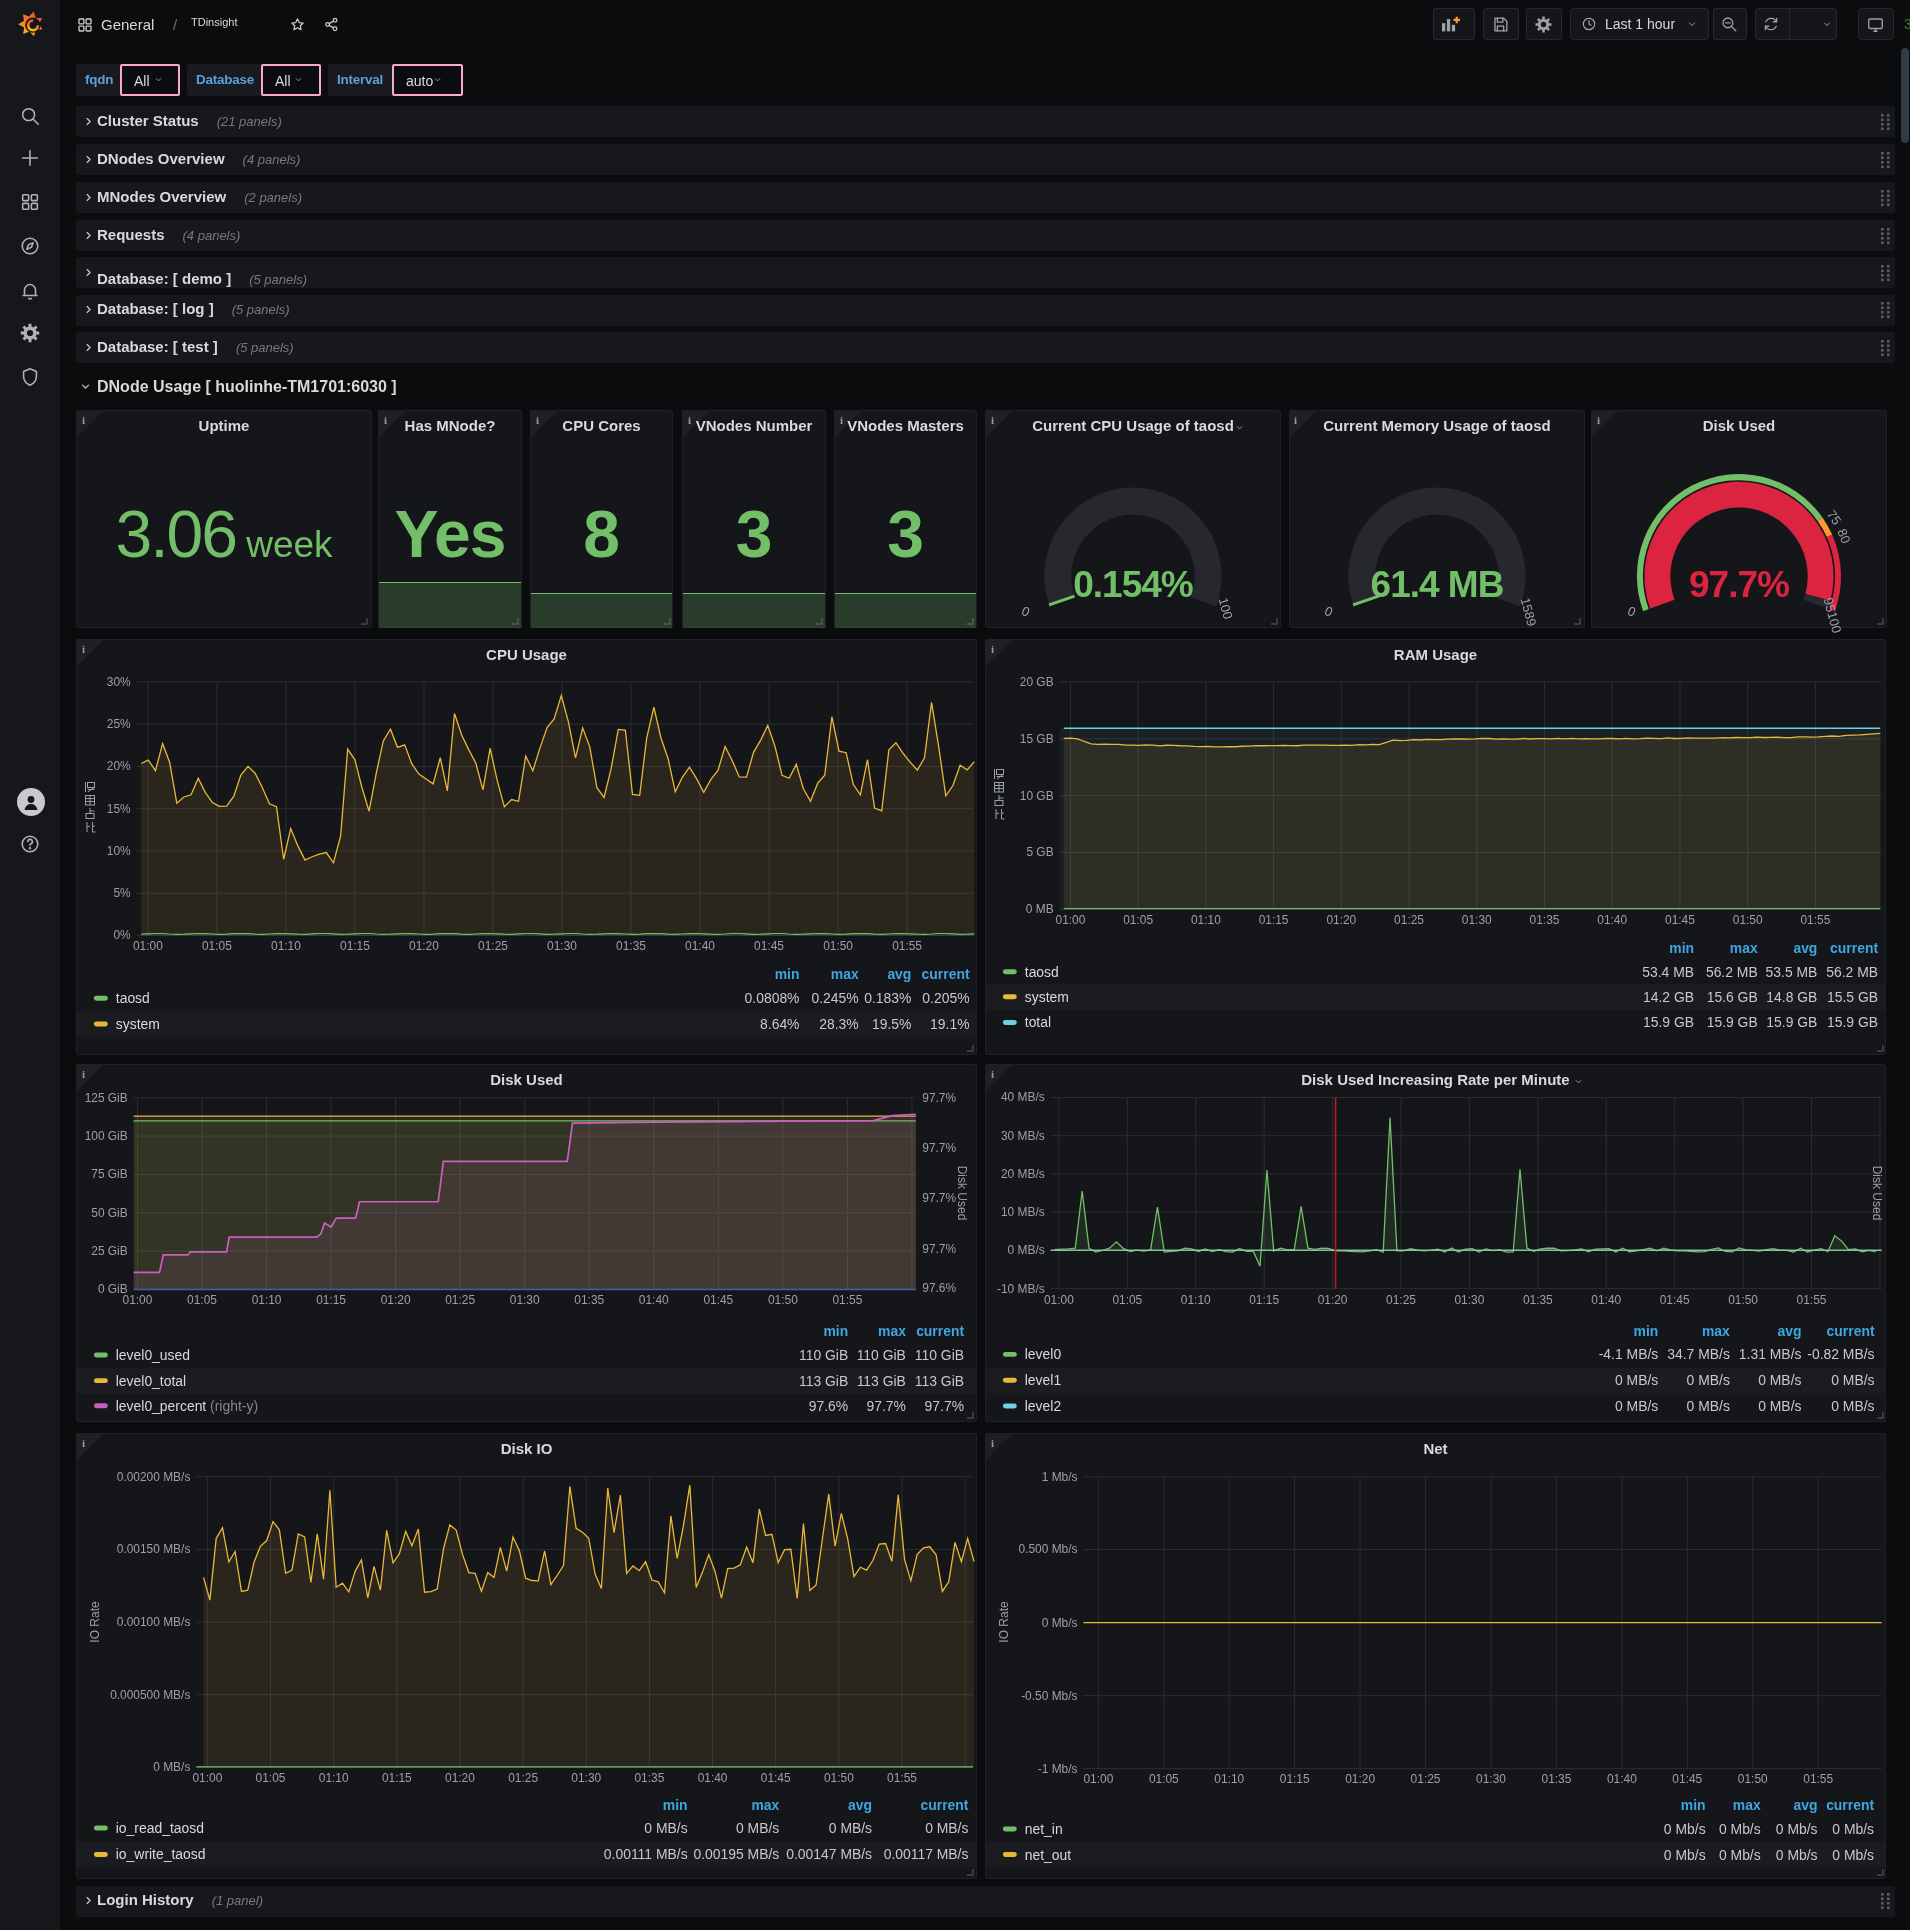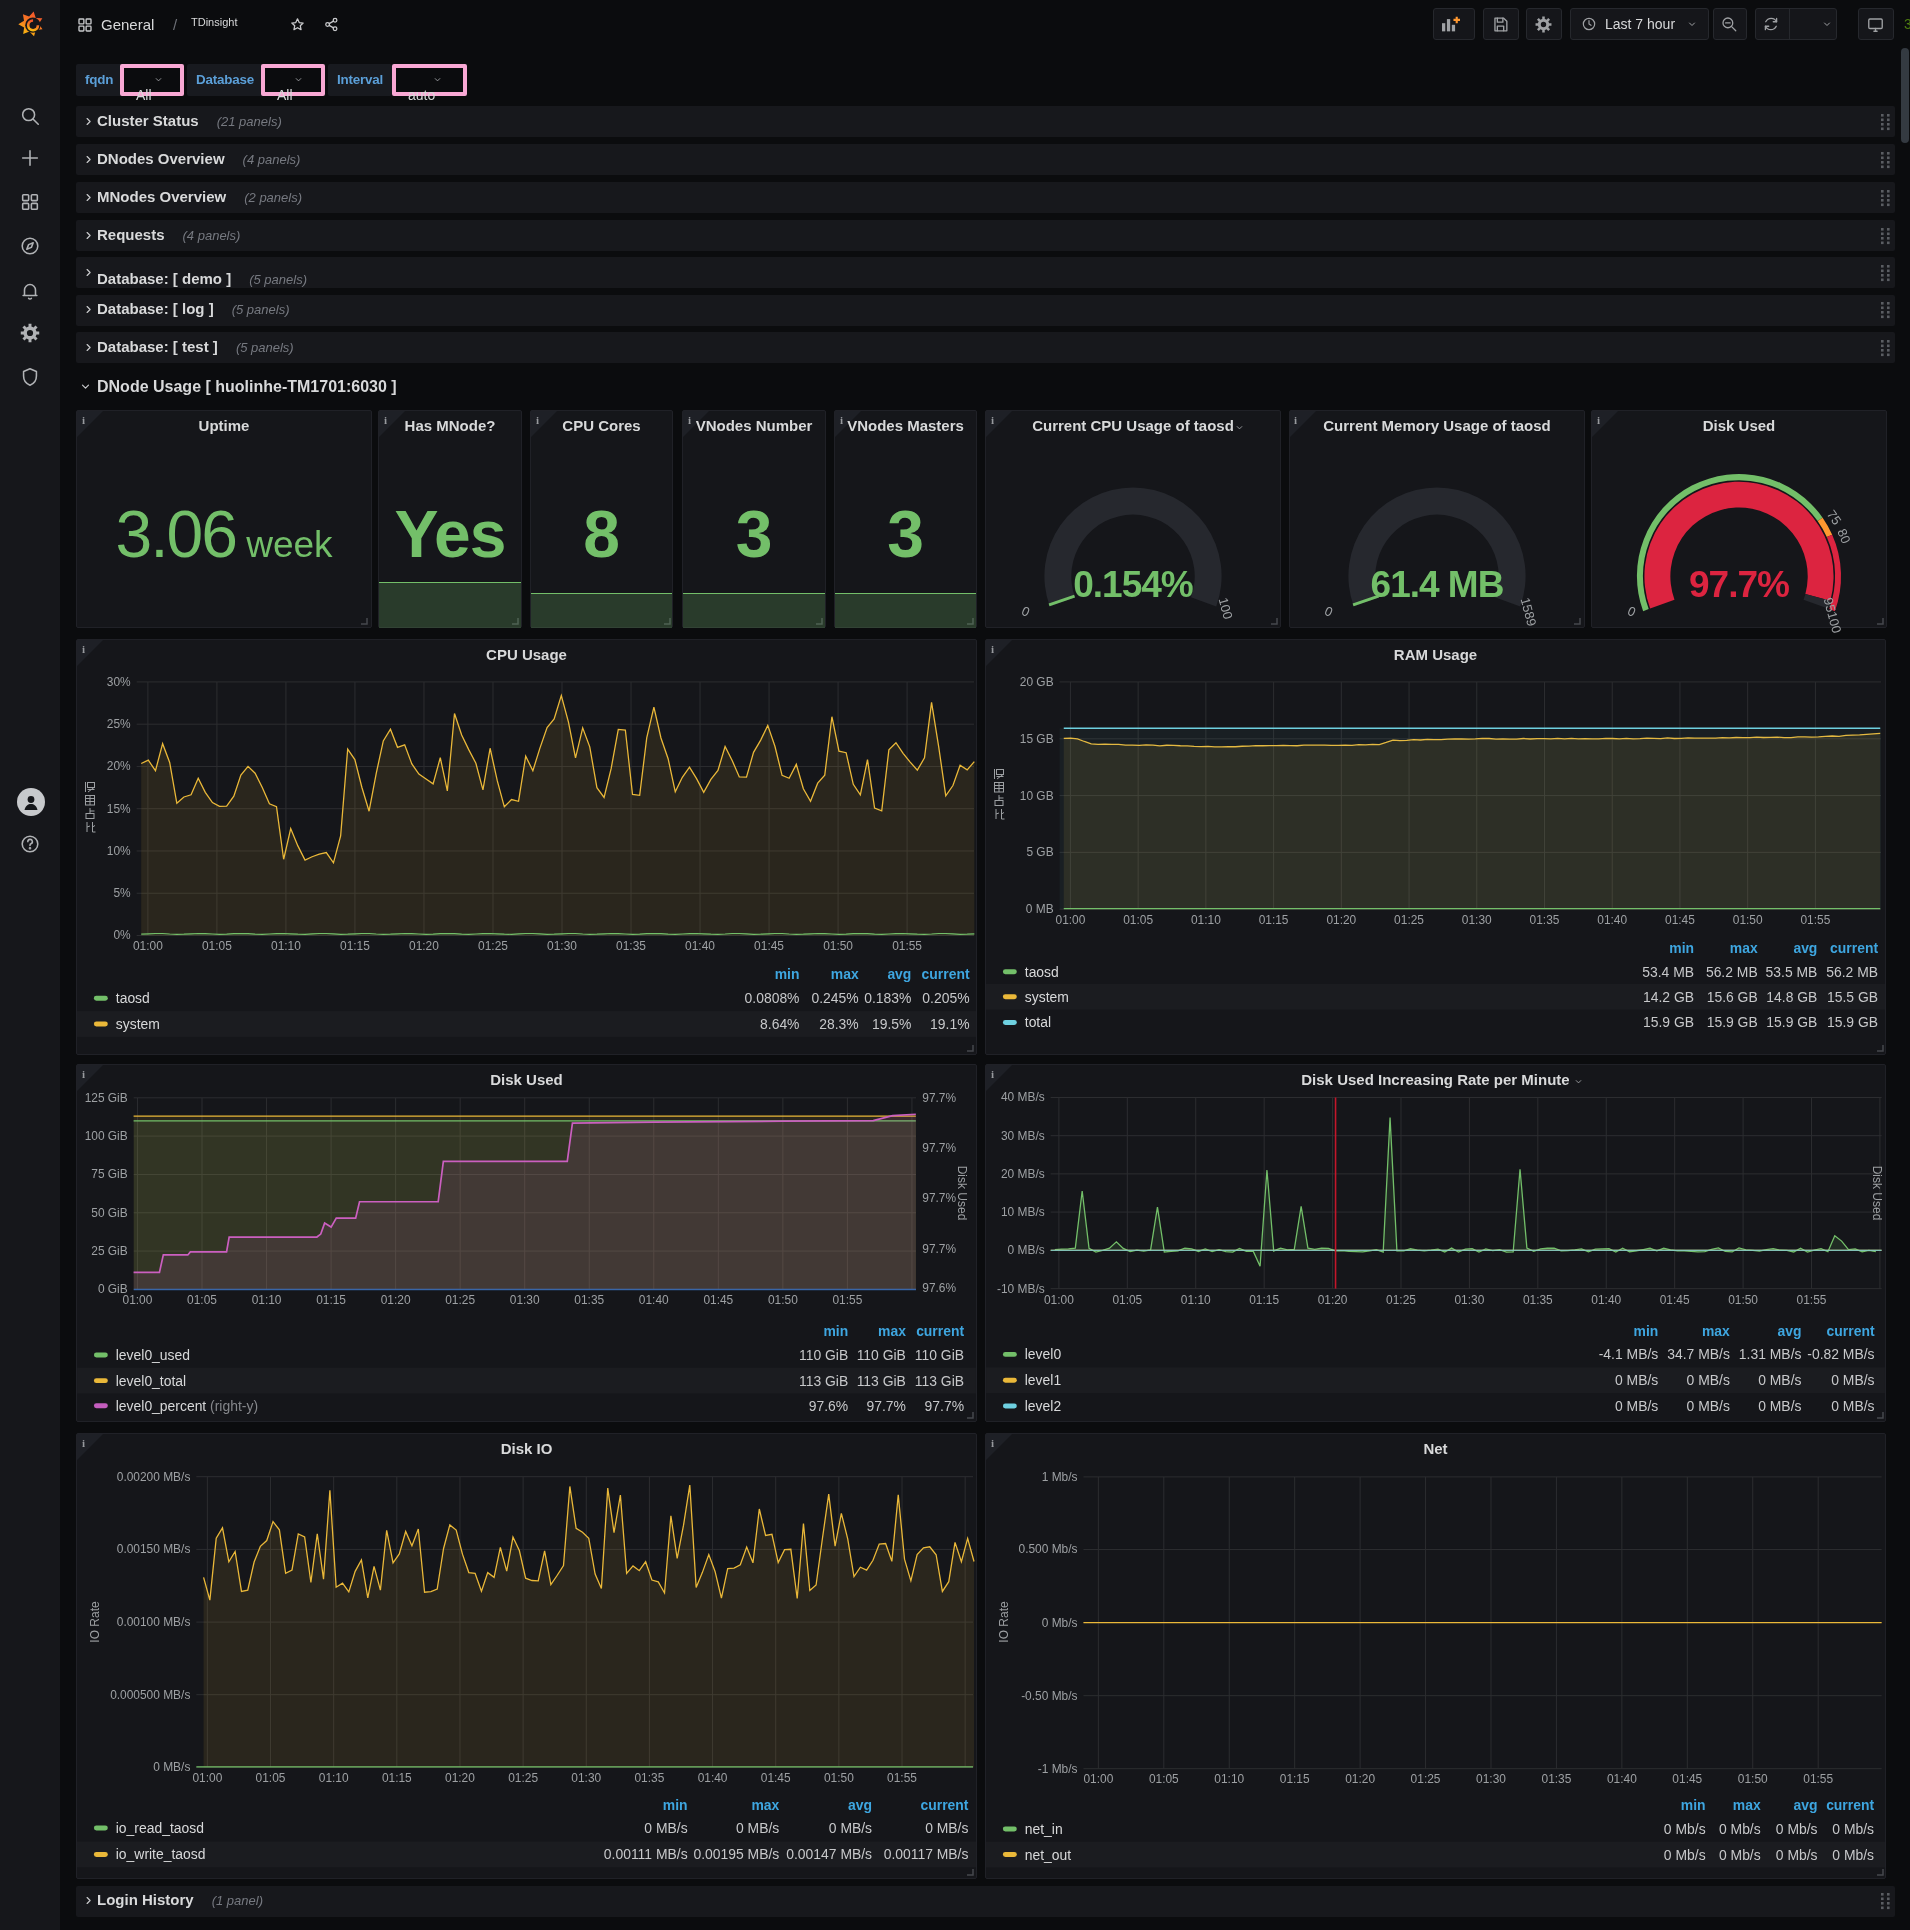--- a/index.html
+++ b/index.html
@@ -6,21 +6,21 @@
 .abs{position:absolute}
 .panel{position:absolute;background:#15161a;border:1px solid #202127;border-radius:2px}
 .ptitle{position:absolute;left:0;right:0;top:7px;text-align:center;font-size:15px;font-weight:700;color:#d8d9da}
 .corner{position:absolute;left:0;top:0;width:0;height:0;border-top:26px solid #1e2026;border-right:26px solid transparent}
 .ci{position:absolute;left:5px;top:3px;font-size:11px;font-weight:700;color:#989a9e;font-family:"Liberation Serif",serif}
 .rowhdr{position:absolute;left:76px;width:1819px;height:31px;background:#17181c;border-radius:2px}
 .rtitle{position:absolute;left:97px;top:6px;font-size:15px;font-weight:700;color:#d8d9da}
 .rcount{font-size:13px;font-style:italic;font-weight:400;color:#767980;margin-left:18px}
 .chip{position:absolute;height:32px;line-height:32px;padding:0 9px;background:#181a1f;border-radius:2px;
 color:#5b9fd8;font-size:13.4px;font-weight:700;letter-spacing:-0.2px}
-.vbox{position:absolute;height:32px;line-height:30px;padding:12px 28px 0 12px;border:4px solid #f9a8d4;
+.vbox{position:absolute;height:32px;line-height:30px;padding:0 28px 0 12px;border:2px solid #f9a8d4;
 border-radius:2px;color:#d8d9da;font-size:14px}
 .navbtn{position:absolute;height:32px;background:#15161a;border:1px solid #26282d;border-radius:3px}
 .statv{position:absolute;left:0;right:0;text-align:center;color:#73bf69;font-weight:700;line-height:1}
 </style></head><body>
 <div class="abs" style="left:0;top:0;width:60px;height:1930px;background:#16171b"></div>
 <svg class="abs" style="left:16px;top:9px" width="30" height="30" viewBox="-1 -1 32 32">
 <defs>
       <linearGradient id="glg" x1="0" y1="1" x2="0.3" y2="0">
 <stop offset="0" stop-color="#fbc50b"></stop>
         <stop offset="0.5" stop-color="#f58220"></stop>
@@ -100,21 +100,21 @@
   </svg>
 <div class="navbtn" style="left:1526px;top:8px;width:36px"></div>
 <svg style="position:absolute;left:1534px;top:15px" width="19" height="19" viewBox="0 0 24 24">
     <path d="M18.66 9.26 L19.03 10.43 L22.07 10.37 L22.07 13.63 L19.03 13.57 L18.66 14.74 L18.64 14.77 L18.08 15.86 L20.27 17.97 L17.97 20.27 L15.86 18.08 L14.77 18.64 L14.74 18.66 L13.57 19.03 L13.63 22.07 L10.37 22.07 L10.43 19.03 L9.26 18.66 L9.23 18.64 L8.14 18.08 L6.03 20.27 L3.73 17.97 L5.92 15.86 L5.36 14.77 L5.34 14.74 L4.97 13.57 L1.93 13.63 L1.93 10.37 L4.97 10.43 L5.34 9.26 L5.36 9.23 L5.92 8.14 L3.73 6.03 L6.03 3.73 L8.14 5.92 L9.23 5.36 L9.26 5.34 L10.43 4.97 L10.37 1.93 L13.63 1.93 L13.57 4.97 L14.74 5.34 L14.77 5.36 L15.86 5.92 L17.97 3.73 L20.27 6.03 L18.08 8.14 L18.64 9.23 Z M12 15.4 a3.4 3.4 0 1 1 0-6.8 a3.4 3.4 0 1 1 0 6.8 Z" fill="#9fa1a4" fill-rule="evenodd"></path>
   </svg>
 <div class="navbtn" style="left:1570px;top:8px;width:139px"></div>
 <svg style="position:absolute;left:1581px;top:16px" width="16" height="16" viewBox="0 0 24 24" fill="none" stroke="#9fa1a4" stroke-width="1.8" stroke-linecap="round" stroke-linejoin="round">
     <circle cx="12" cy="12" r="8.5"></circle>
     <path d="M12 7 V12 L15 14"></path>
   </svg>
-<div class="abs" style="left:1605px;top:16px;font-size:14px;color:#d8d9da">Last 7 hour</div>
+<div class="abs" style="left:1605px;top:16px;font-size:14px;color:#d8d9da">Last 1 hour</div>
 <svg style="position:absolute;left:1686px;top:18px" width="12" height="12" viewBox="0 0 24 24" fill="none" stroke="#9fa1a4" stroke-width="2" stroke-linecap="round" stroke-linejoin="round">
     <path d="M7 10 L12 15 L17 10"></path>
   </svg>
 <div class="navbtn" style="left:1713px;top:8px;width:34px"></div>
 <svg style="position:absolute;left:1720px;top:15px" width="18" height="18" viewBox="0 0 24 24" fill="none" stroke="#9fa1a4" stroke-width="1.7" stroke-linecap="round" stroke-linejoin="round">
     <circle cx="10.5" cy="10.5" r="6.5"></circle>
     <path d="M15.5 15.5 L21 21 M7.5 10.5 H13.5"></path>
   </svg>
 <div class="navbtn" style="left:1755px;top:8px;width:82px"></div>
 <div class="abs" style="left:1789px;top:9px;width:1px;height:30px;background:#26282d"></div>

